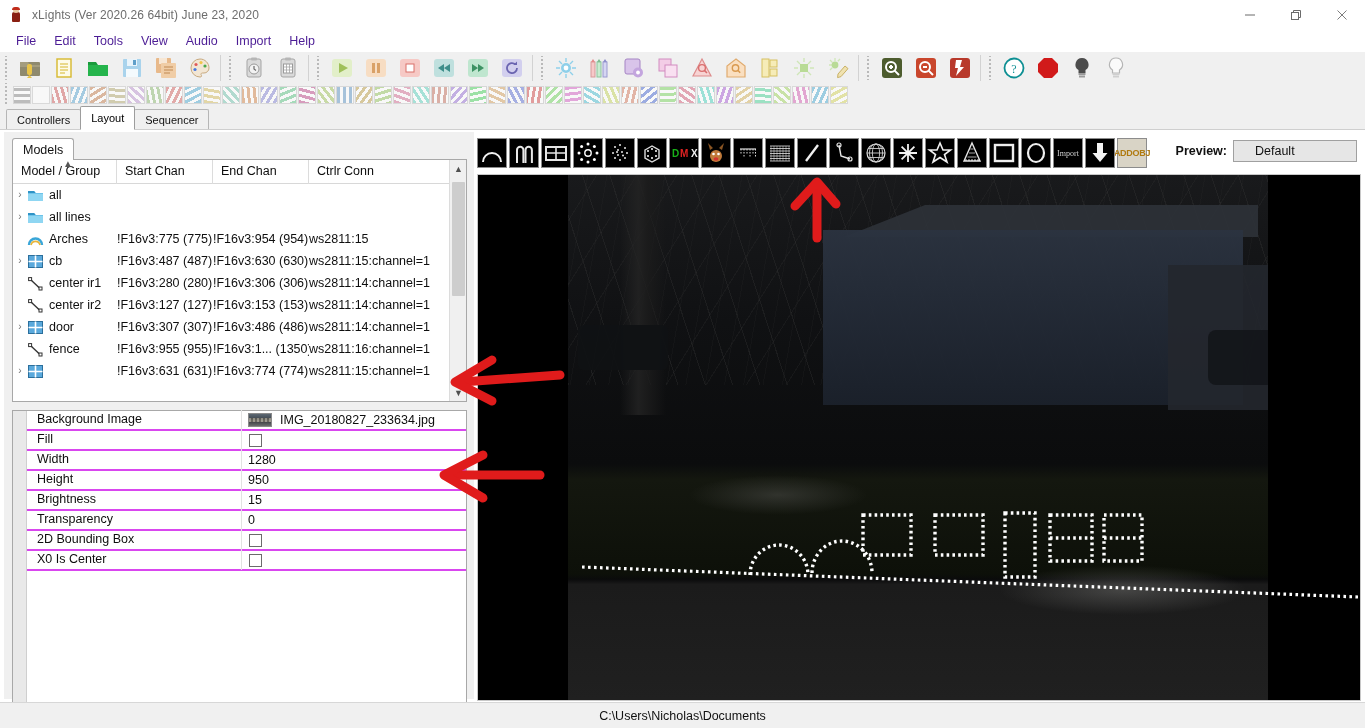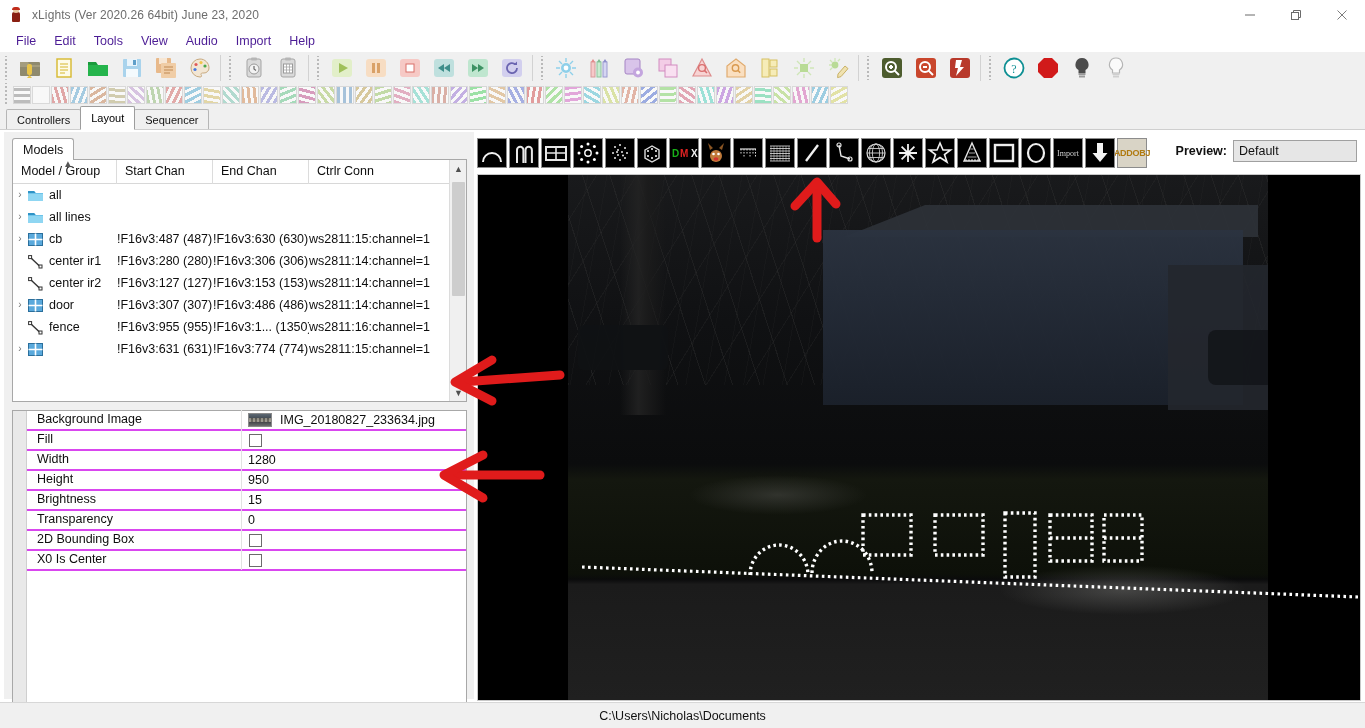--- a/index.html
+++ b/index.html
@@ -229,21 +229,21 @@
     position: absolute; left: 0; top: 0; width: 100%; height: 100%;
     display: flex; align-items: center; justify-content: center;
     color: #cfcfcf; font-size: 8px; font-family: "Liberation Serif", serif;
   }
   .previewsel {
     position: absolute; right: 4px; top: 8px; display: flex; align-items: center;
   }
   .previewsel .lbl { font-size: 12.5px; font-weight: bold; color: #111; margin-right: 6px; }
   .previewsel .box {
     width: 124px; height: 22px; background: #e6e6e6; border: 1px solid #a0a0a0;
-    font-size: 12.5px; color: #111; padding-left: 5px; line-height: 20px;
+    font-size: 12.5px; color: #111; padding-left: 21px; line-height: 20px;
   }
 
   
   .previewwrap {
     position: absolute; left: 0; top: 42px; width: 884px; height: 527px;
     background: #ffffff; border: 1px solid #c8c8c8;
   }
   .canvas {
     position: absolute; left: 0; top: 0; width: 882px; height: 525px;
     background: #000; overflow: hidden;
@@ -700,20 +700,33 @@
                     <path d="M1 3h6l1.6 2H1z" fill="#2f93c6"></path>
                   </svg></span>
                 <span>all lines</span>
               </div>
               <div class="tw c1"></div>
               <div class="tw c2"></div>
               <div class="tw c3"></div>
             </div>
             <div class="trow">
               <div class="tw c0">
+                <span class="expander empty">›</span>
+                <span class="micon"><svg width="17" height="15" viewBox="0 0 17 15">
+                    <path d="M2 13 A6.5 6.5 0 0 1 15 13" fill="none" stroke="#3aa6d8" stroke-width="2.4"></path>
+                    <path d="M4 13 A4.6 4.6 0 0 1 13 13" fill="none" stroke="#e8b53a" stroke-width="1.6"></path>
+                  </svg></span>
+                <span>Arches</span>
+              </div>
+              <div class="tw c1">!F16v3:775 (775)</div>
+              <div class="tw c2">!F16v3:954 (954)</div>
+              <div class="tw c3">ws2811:15</div>
+            </div>
+            <div class="trow">
+              <div class="tw c0">
                 <span class="expander">›</span>
                 <span class="micon"><svg width="17" height="15" viewBox="0 0 17 15">
                     <rect x="1.5" y="1.5" width="14" height="12" fill="#5aa9dc" stroke="#2b6f9c"></rect>
                     <path d="M8.5 1.5v12M1.5 7.5h14" stroke="#fff" stroke-width="1.6"></path>
                   </svg></span>
                 <span>cb</span>
               </div>
               <div class="tw c1">!F16v3:487 (487)</div>
               <div class="tw c2">!F16v3:630 (630)</div>
               <div class="tw c3">ws2811:15:channel=1</div>

